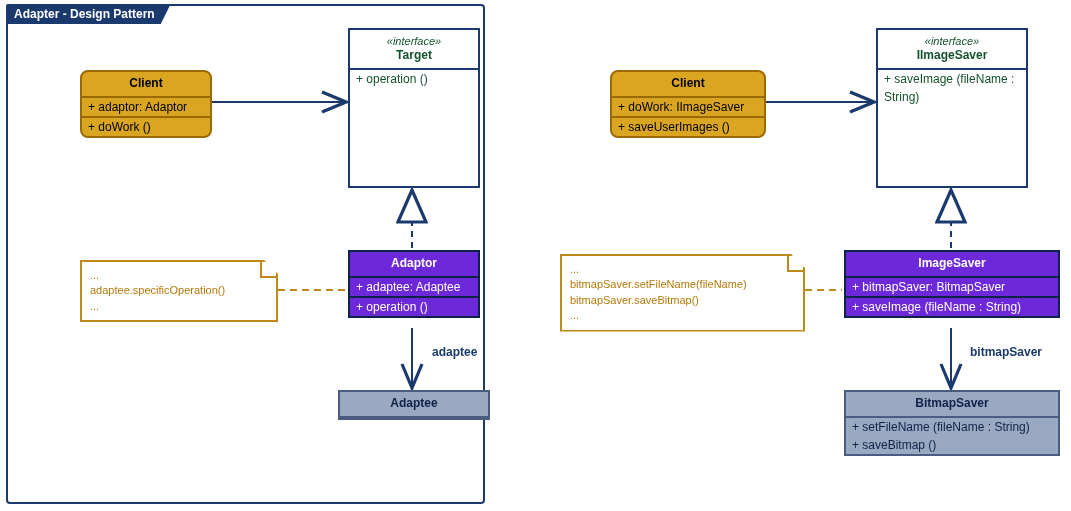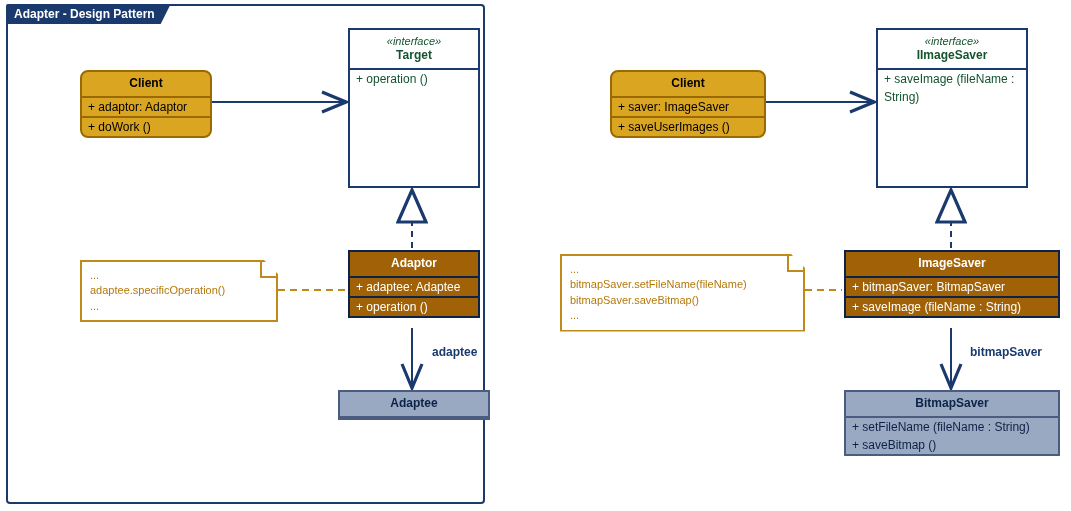--- a/index.html
+++ b/index.html
@@ -52,21 +52,21 @@
     padding: 0 6px;
     line-height: 1.5;
   }
   .uml .section:last-child { border-bottom: none; }
 
   
   .client-box { background: #daa520; border-color: #9a6a00; color: #000; border-radius: 8px; }
   .client-box .title, .client-box .section { border-color: #9a6a00; }
   .interface-box { background: #fff; border-color: #1a3a6e; color: #14532d; }
   .interface-box .title, .interface-box .section { border-color: #1a3a6e; }
-  .adapter-box { background: #a16207; border-color: #0d2247; color: #fff; }
+  .adapter-box { background: #6d28d9; border-color: #0d2247; color: #fff; }
   .adapter-box .title, .adapter-box .section { border-color: #0d2247; }
   .adaptee-box { background: #9aa9c2; border-color: #4a5d80; color: #0d2247; }
   .adaptee-box .title, .adaptee-box .section { border-color: #4a5d80; }
 
   .note {
     position: absolute;
     background: #fff;
     border: 2px solid #c08a1a;
     color: #b5780a;
     font-size: 11px;
@@ -156,21 +156,21 @@
 <div class="note" style="left:80px; top:260px; width:198px;">
   <div>...</div>
   <div>adaptee.specificOperation()</div>
   <div>...</div>
 </div>
 
 <div class="edge-label" style="left:432px; top:345px;">adaptee</div>
 
 <div class="uml client-box" style="left:610px; top:70px; width:156px;">
   <div class="title">Client</div>
-  <div class="section">+ saver: ImageSaver</div>
+  <div class="section">+ doWork: IImageSaver</div>
   <div class="section">+ saveUserImages ()</div>
 </div>
 
 <div class="uml interface-box" style="left:876px; top:28px; width:152px; height:160px;">
   <div class="title">
     <div class="stereo">«interface»</div>
     <div>IImageSaver</div>
   </div>
   <div class="section" style="border-bottom:none;">+ saveImage (fileName : String)</div>
 </div>

